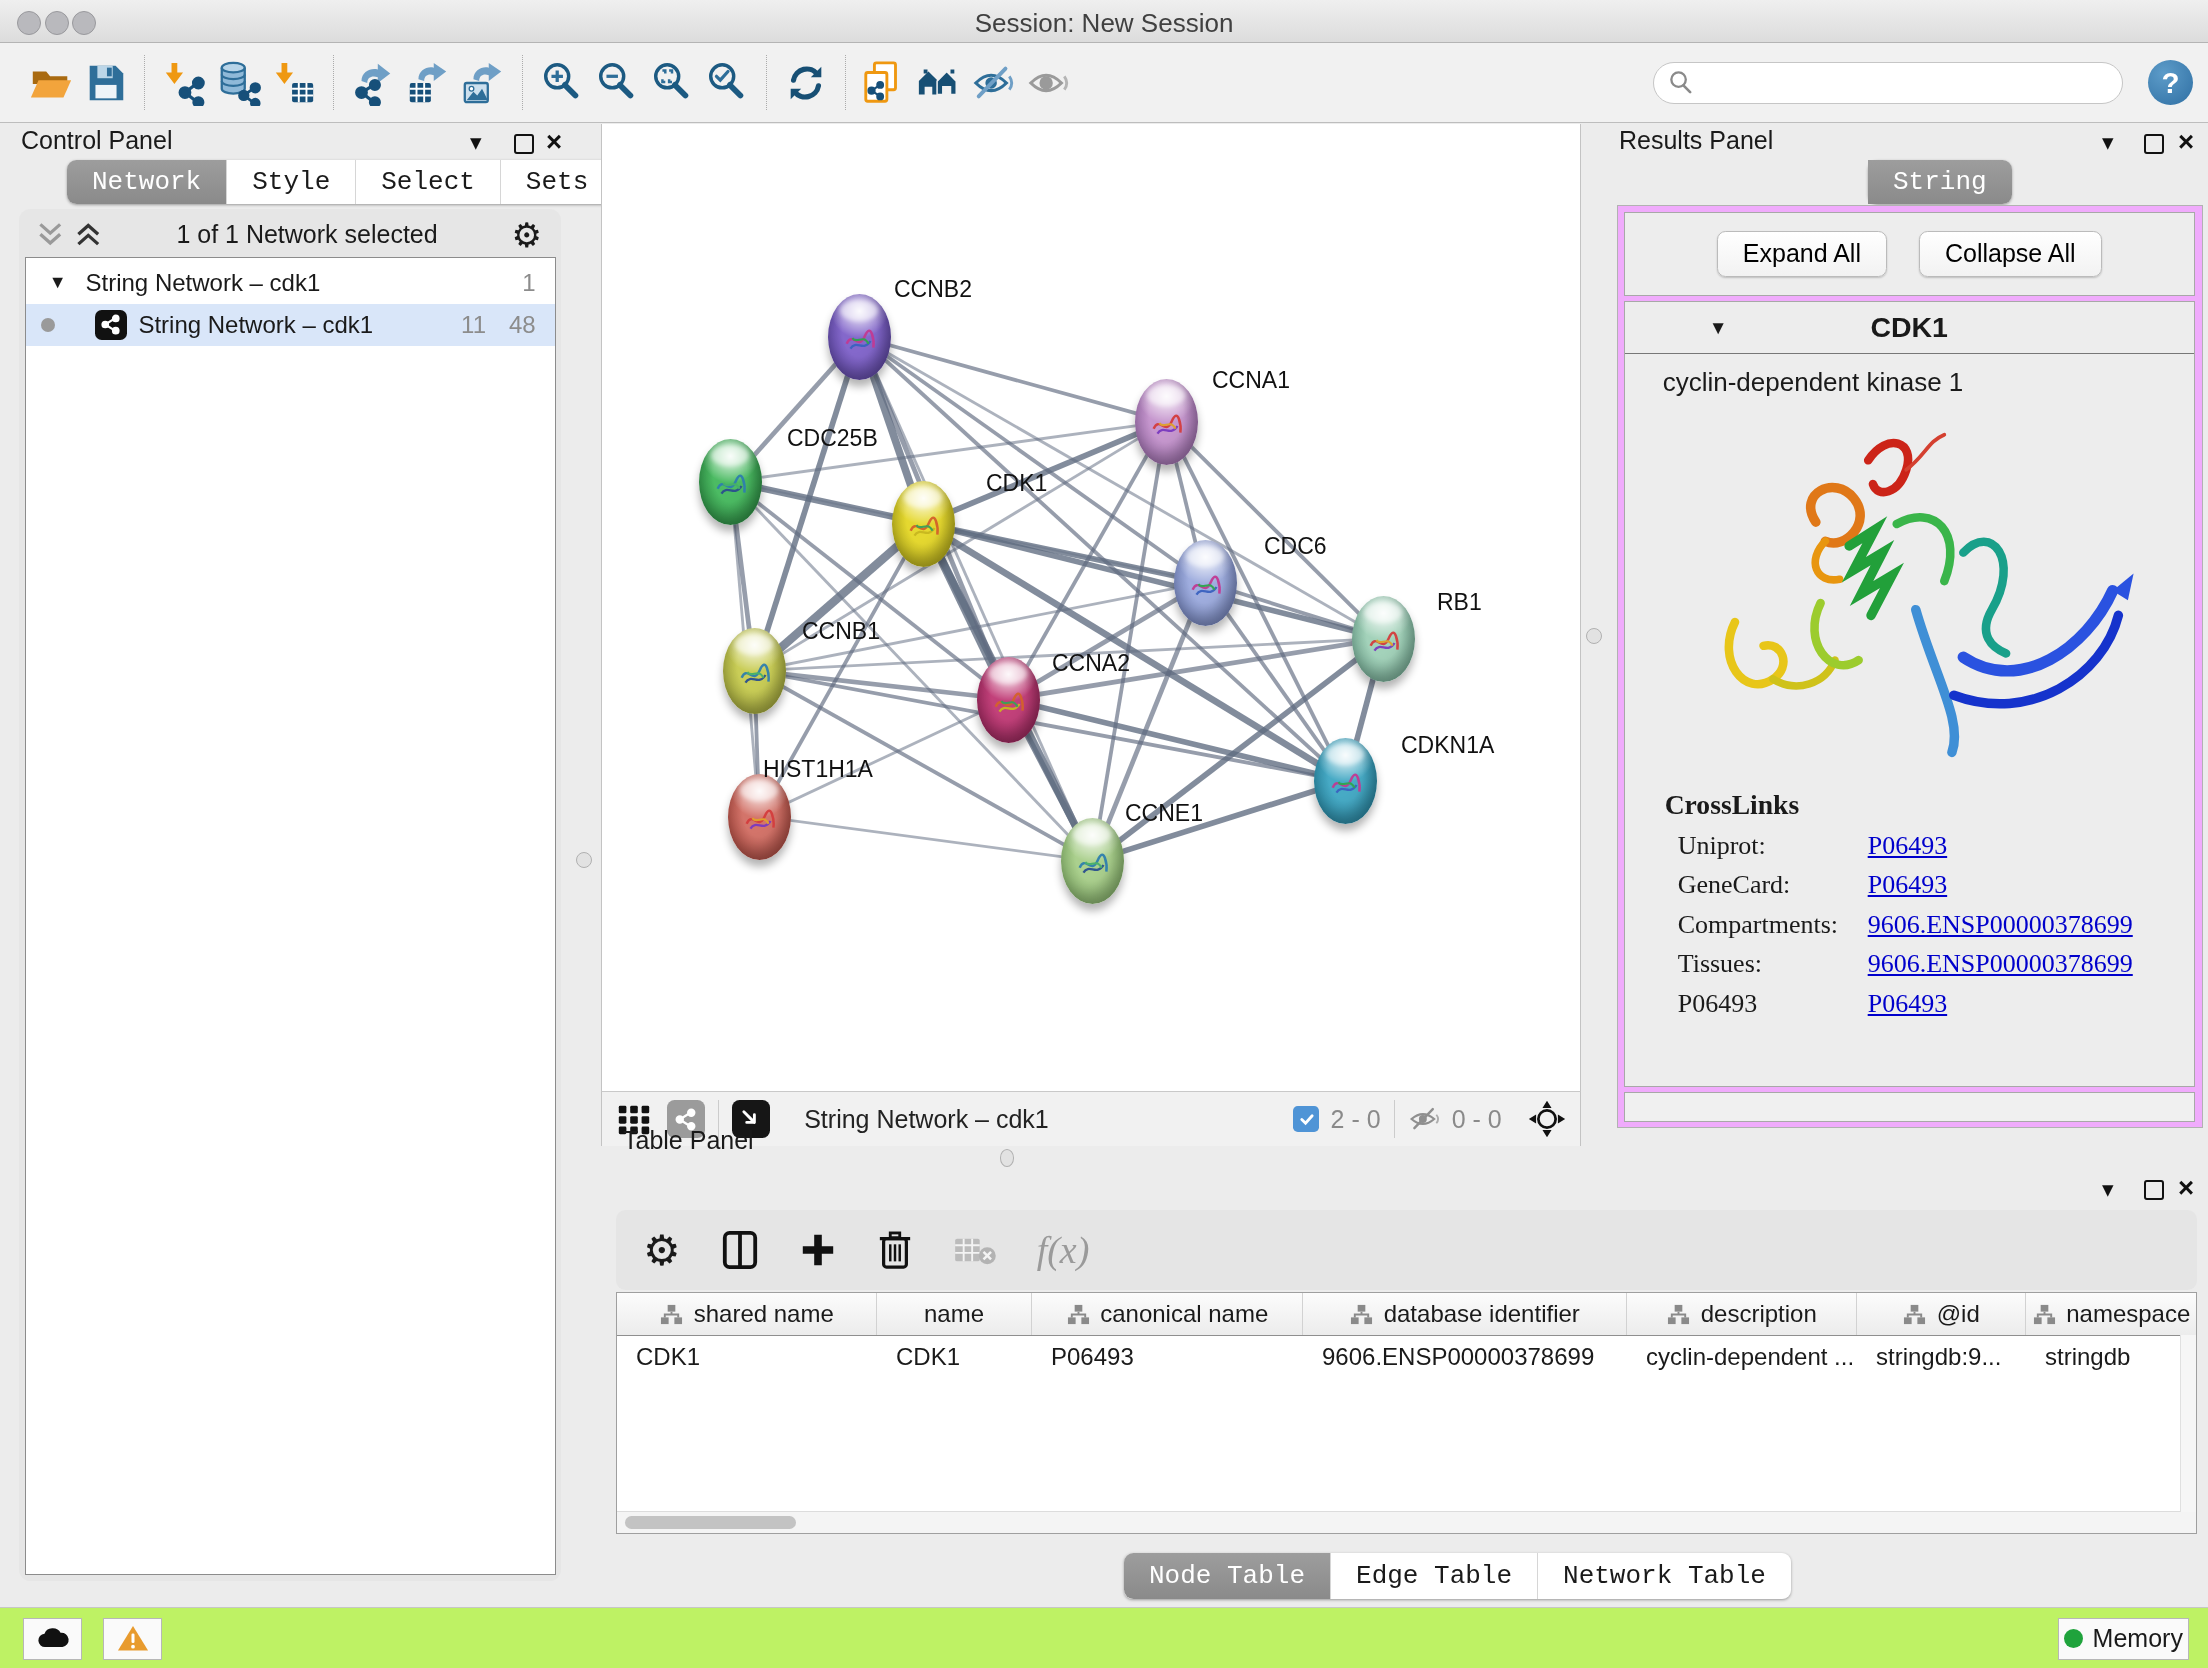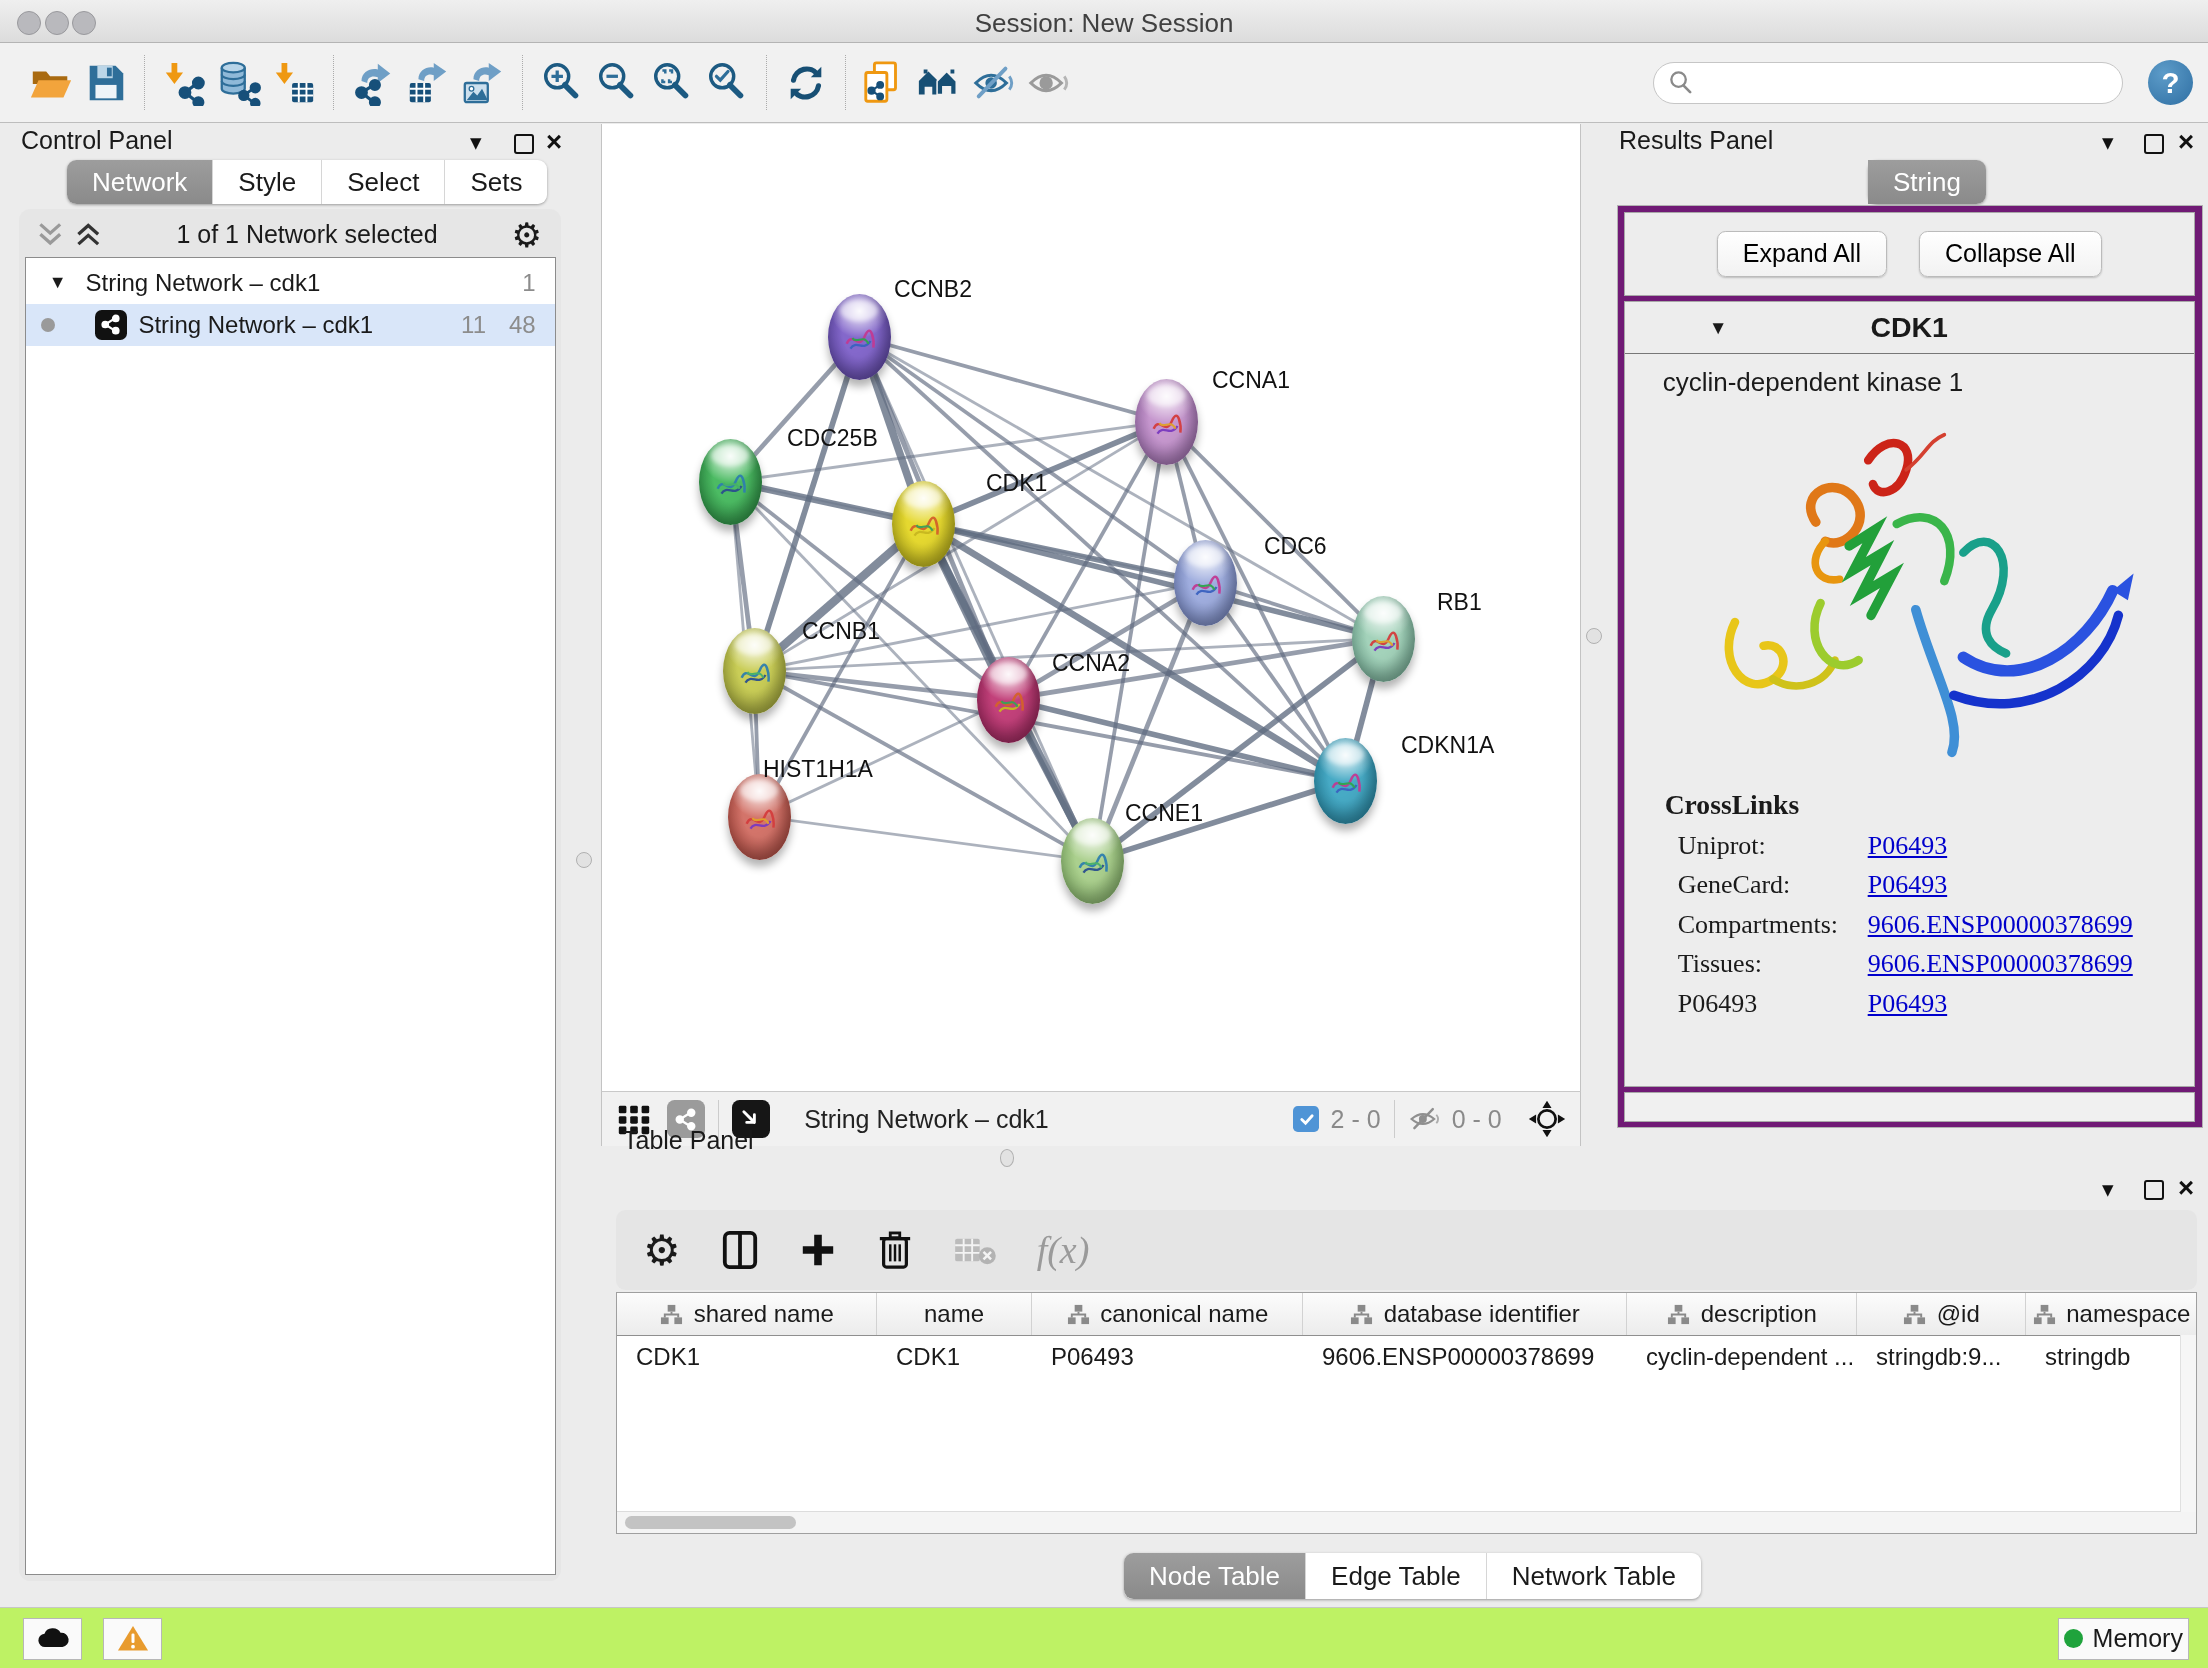--- a/index.html
+++ b/index.html
@@ -29,21 +29,21 @@
     display:flex;align-items:center;justify-content:center;flex:0 0 auto;}
 
   
   #cp-title{position:absolute;left:21px;top:126px;font-size:25px;}
   .panel-ctl{position:absolute;top:129px;font-size:23px;color:#111;}
   .sq-icon{display:inline-block;width:16px;height:16px;border:2.9px solid #111;border-radius:2.9px;}
   .x-icon{font-weight:bold;font-size:27.6px;line-height:19px;}
   .tabrow{position:absolute;display:flex;height:44px;border-radius:9.5px;
     box-shadow:0 1px 2.9px rgba(0,0,0,.35);font-size:26px;}
   .tab{background:#fff;display:flex;align-items:center;justify-content:center;
-    border-right:1px solid #d6d6d6;padding:0 25px;}
+    border-right:1px solid #d6d6d6;padding:0 25px;font-family:Liberation Mono, monospace;}
   .tab:first-child{border-radius:9.5px 0 0 9.5px;}
   .tab:last-child{border-radius:0 9.5px 9.5px 0;border-right:none;}
   .tab.active{background:linear-gradient(#9d9d9d,#8a8a8a);color:#fff;}
   #cp-box{position:absolute;left:19px;top:209px;width:542px;height:1372px;
     background:#e6e6e6;border-radius:11.4px;}
   #cp-box-header{position:absolute;left:5.7px;top:5.7px;right:5.7px;height:40px;
     display:flex;align-items:center;font-size:25px;}
   #cp-tree{position:absolute;left:5.7px;top:48px;width:531px;height:1318px;
     background:#fff;border:1.9px solid #8c8c8c;box-sizing:border-box;}
   .tree-row{position:relative;height:42px;display:flex;align-items:center;font-size:24px;}
@@ -85,21 +85,21 @@
     box-sizing:border-box;overflow:hidden;white-space:nowrap;}
   #tp-row{display:flex;height:42px;font-size:24px;align-items:center;flex:0 0 auto;}
   .td{padding-left:19px;box-sizing:border-box;overflow:hidden;white-space:nowrap;}
   #tp-hscroll{margin-top:auto;height:21px;background:#f4f4f4;border-top:1px solid #dcdcdc;position:relative;}
   #tp-hscroll-thumb{position:absolute;left:7.6px;top:3.8px;width:171px;height:13.3px;border-radius:6.7px;background:#c3c3c3;}
   #tp-vscroll{position:absolute;right:0;top:42px;bottom:21px;width:15px;background:#f6f6f6;border-left:1px solid #e0e0e0;}
   .col-icon{width:25px;height:23px;flex:0 0 auto;}
 
   
   #rp-title{position:absolute;left:1619px;top:126px;font-size:25px;}
-  #rp-outer{position:absolute;left:1617px;top:205px;width:586px;height:923px;background:#701a75;
+  #rp-outer{position:absolute;left:1617px;top:205px;width:586px;height:923px;background:#f0abfc;
     border:1px solid #b2b2b2;box-sizing:border-box;}
   .rp-box{position:absolute;left:5.7px;width:571px;background:#ededed;border:1.9px solid #a8a8a8;box-sizing:border-box;}
   .btn{background:linear-gradient(#ffffff,#f2f2f2);border:1px solid #bbb;border-radius:8.6px;
     font-size:25px;padding:7.6px 25px;box-shadow:0 1px 1.9px rgba(0,0,0,.2);font-family:"Liberation Sans",sans-serif;}
   #cdk1-head{height:51px;border-bottom:1.9px solid #777;display:flex;align-items:center;justify-content:center;
     font-size:28.5px;font-weight:bold;position:relative;}
   .serif{font-family:"Liberation Serif",serif;}
   .xlink{color:#0000cc;text-decoration:underline;}
   .xl-row{display:flex;font-size:26px;margin:9.5px 0 9.5px 53px;}
   .xl-label{width:190px;}

